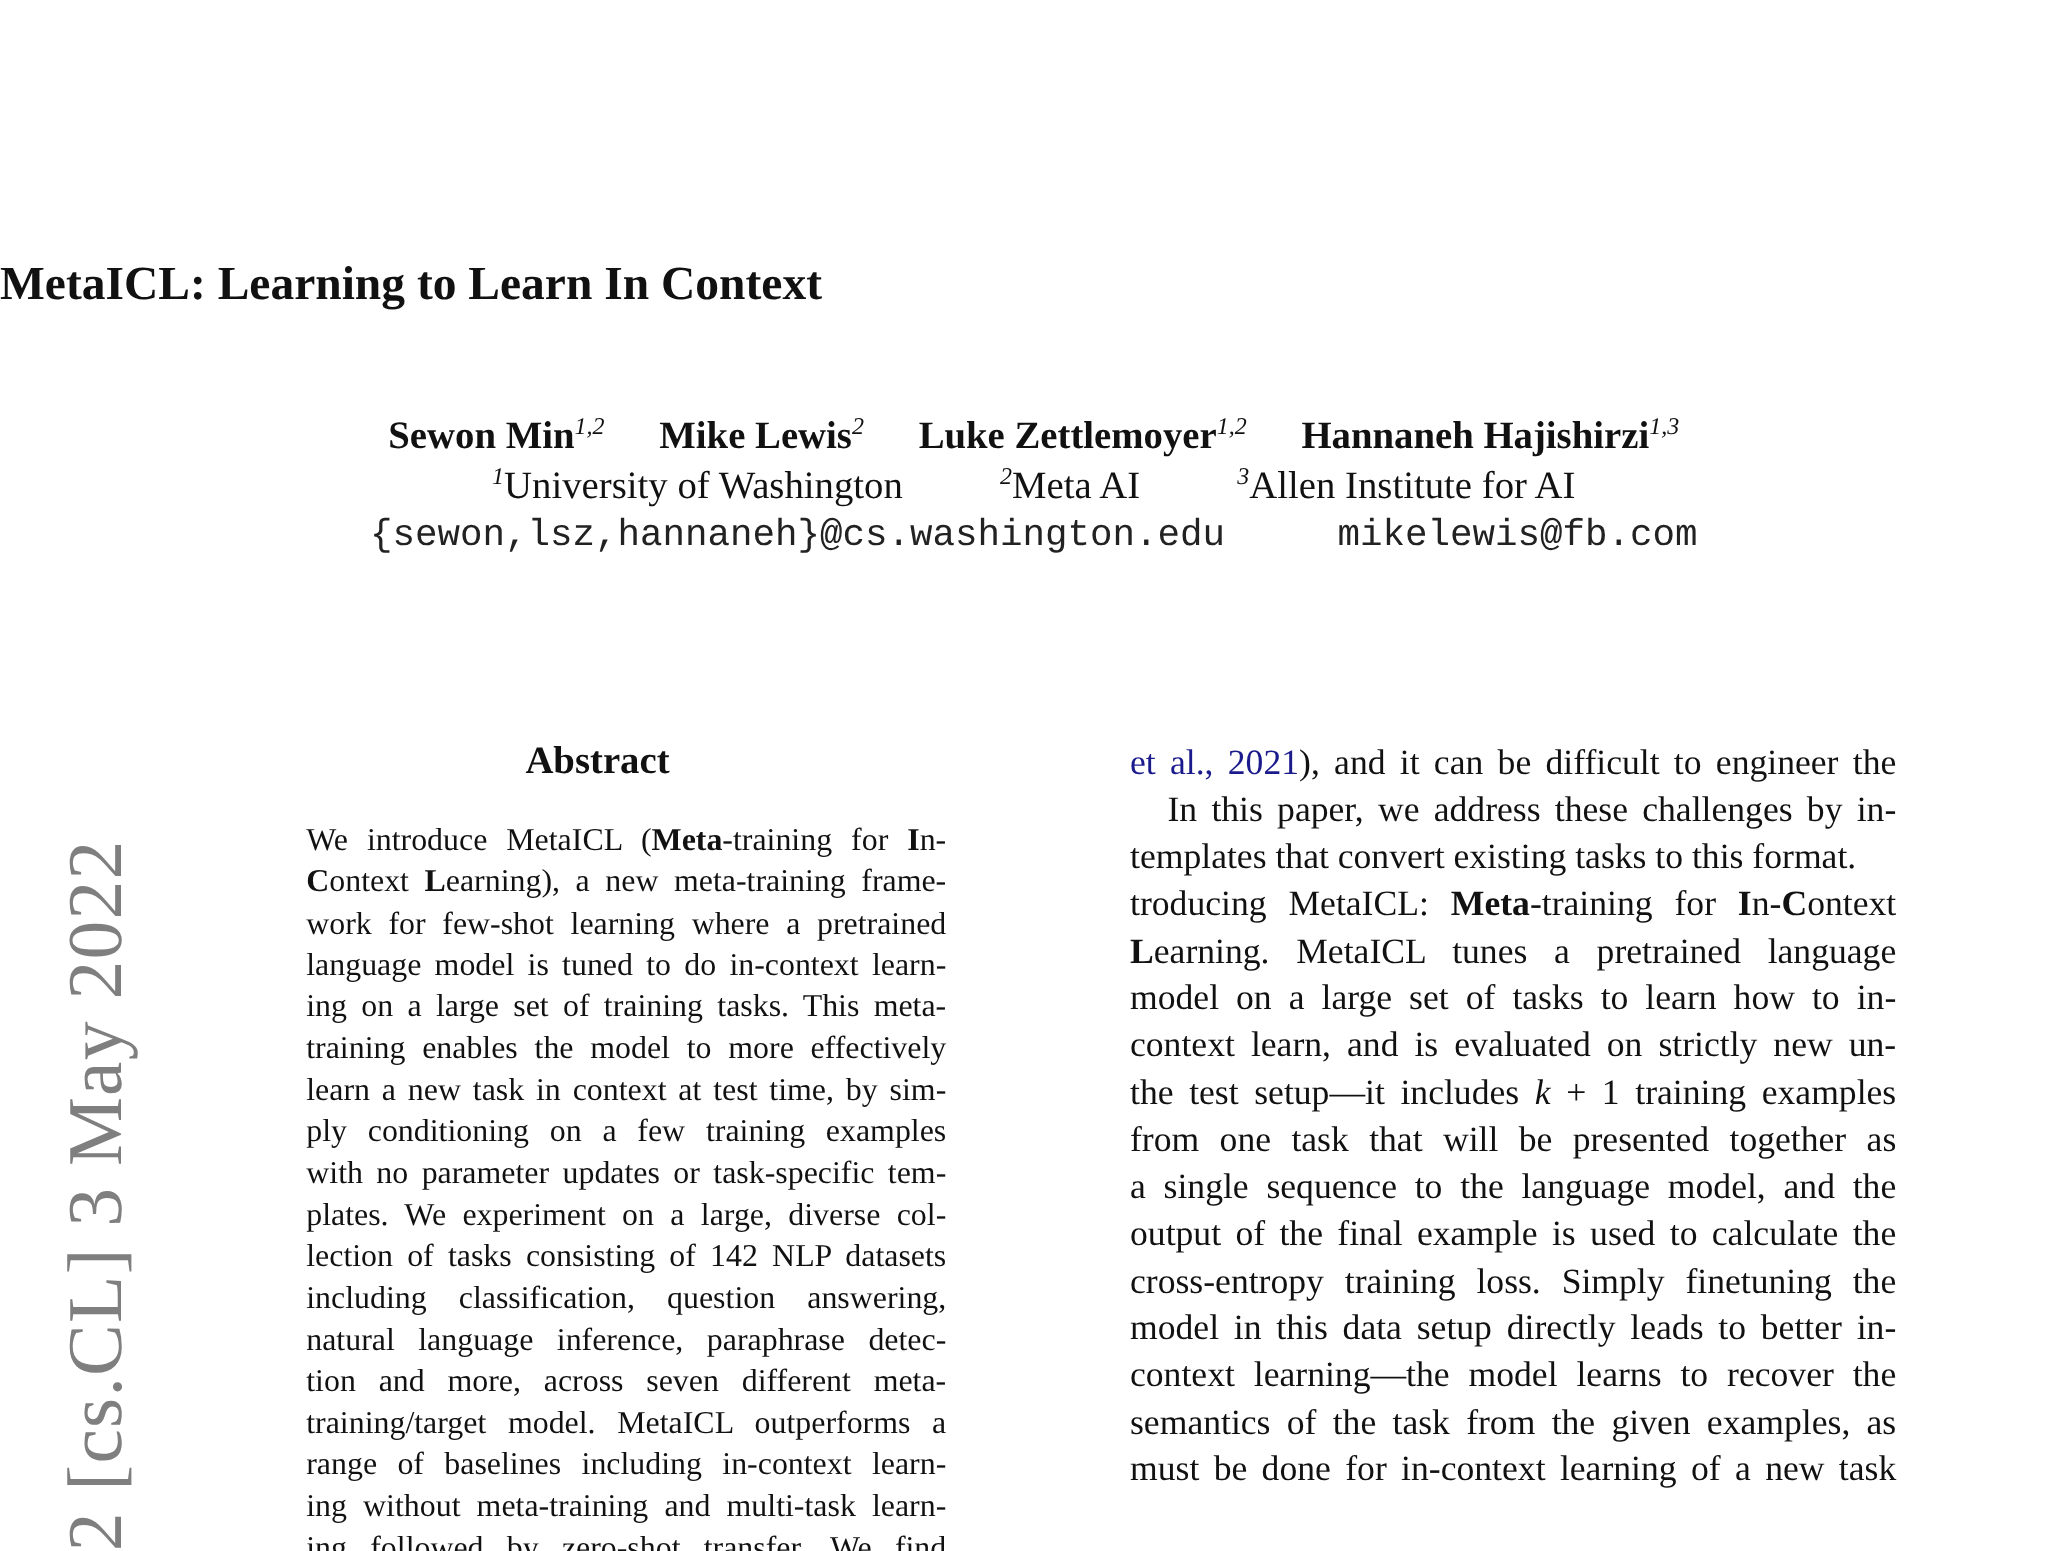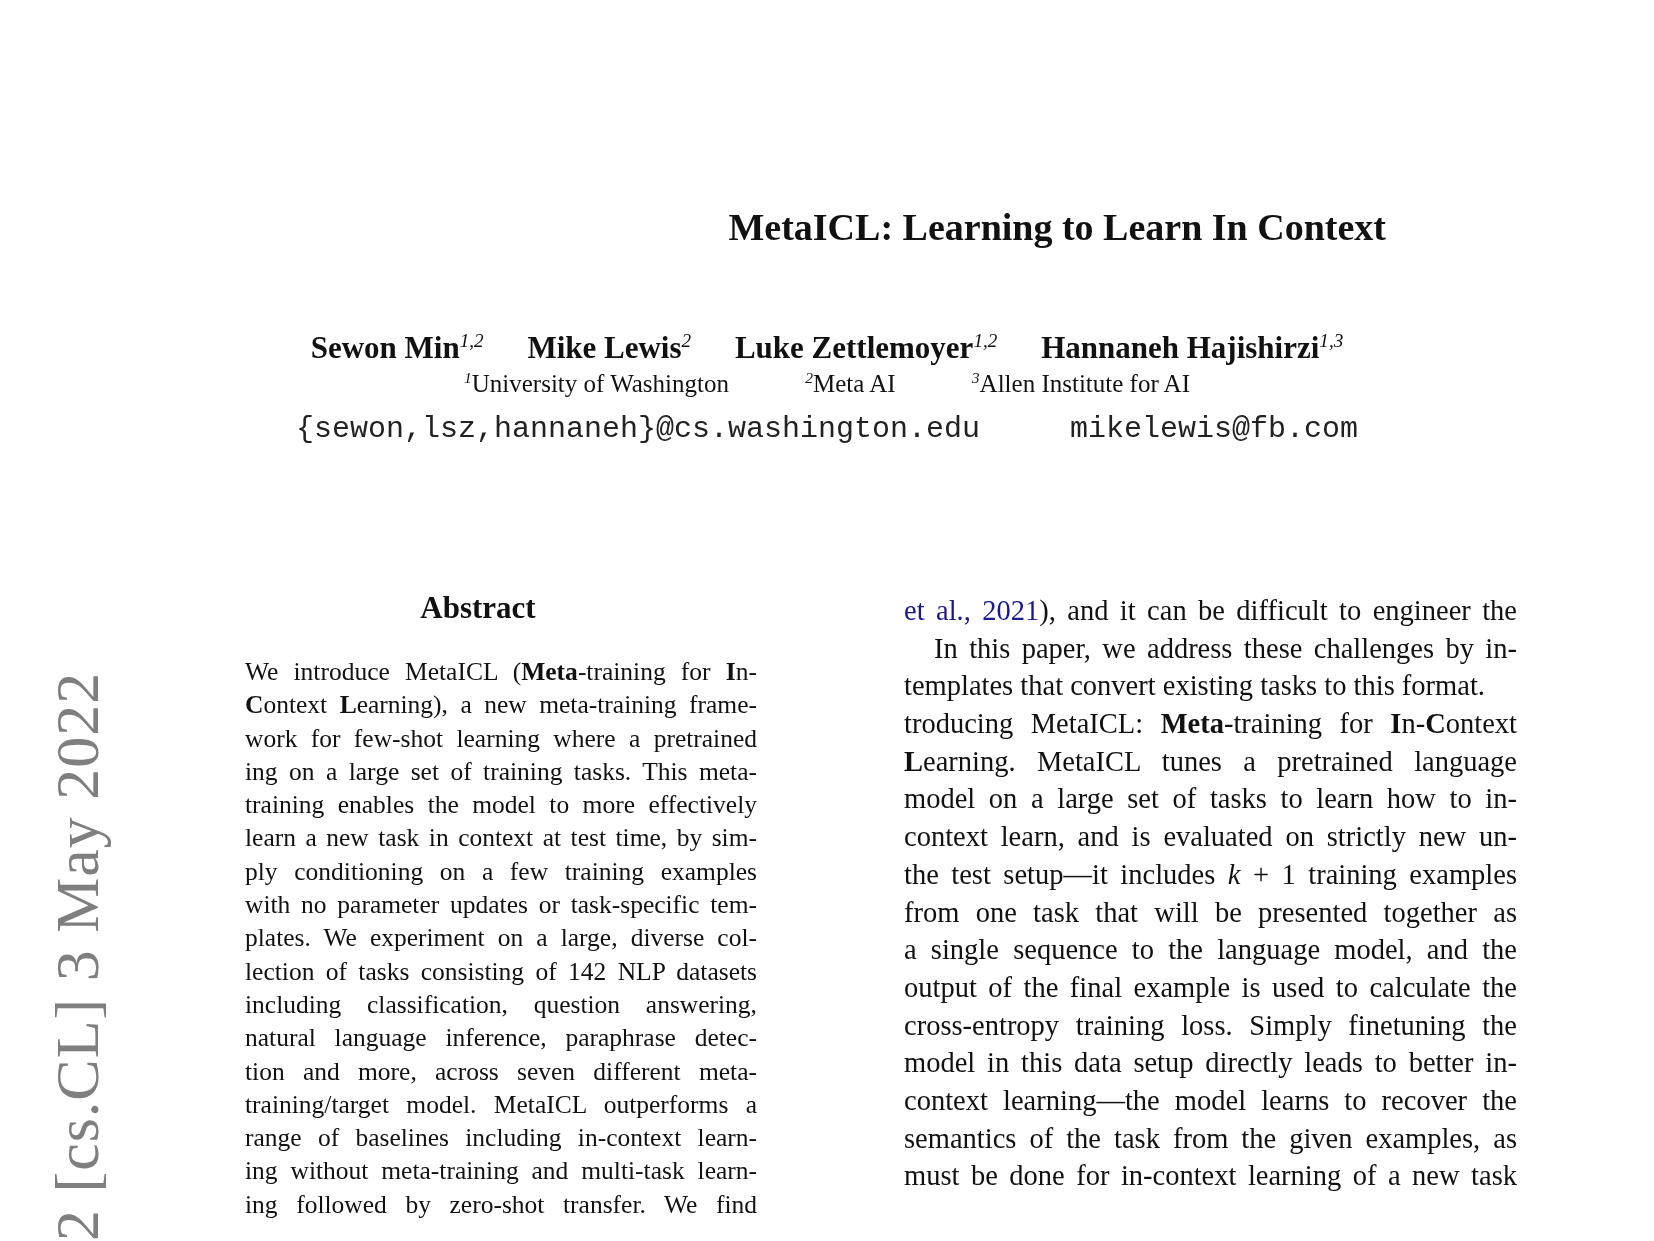--- a/index.html
+++ b/index.html
@@ -1,25 +1,25 @@
 <!DOCTYPE html>
 <html><head>
 <meta charset="utf-8">
 <style>
   html, body { margin:0; padding:0; background:#ffffff; }
   body { width:1654px; height:1241px; position:relative; overflow:hidden;
          font-family:"Liberation Serif", "DejaVu Serif", serif; color:#111; }
-  .title { position:absolute; left:0; width:1386px; top:205px; text-align:right;
+  .title { position:absolute; left:0; width:1386px; top:205px; text-align:left;
            font-weight:bold; font-size:38px; letter-spacing:0; }
   .authors { position:absolute; left:0; width:1654px; top:330px; text-align:center;
              font-weight:bold; font-size:31px; white-space:nowrap; }
   .authors .au { margin:0 18px; }
   sup { font-size:0.62em; font-weight:normal; vertical-align:0.55em; line-height:0;font-style:italic; }
   .affils { position:absolute; left:0; width:1654px; top:370px; text-align:center;
-            font-size:25px; white-space:nowrap; }
+            font-size:31px; white-space:nowrap; }
   .affils .af { margin:0 35px; }
   .emails { position:absolute; left:0; width:1654px; top:412px; text-align:center;
             font-family:"Liberation Mono", "DejaVu Sans Mono", monospace; font-size:30px;
             white-space:nowrap; color:#222; }
   .emails .em { margin:0 36px; }
   .stamp { position:absolute; left:42px; top:1241px; transform-origin:0 0;
            transform:rotate(-90deg); font-size:62px; color:#7f7f7f; white-space:nowrap;
            letter-spacing:1px; }
   .abstract-head { position:absolute; left:232px; width:492px; top:590px;
                    text-align:center; font-weight:bold; font-size:31px; }
@@ -60,20 +60,21 @@
   <span class="em">{sewon,lsz,hannaneh}@cs.washington.edu</span>
   <span class="em">mikelewis@fb.com</span>
 </div>
 
 <div class="abstract-head">Abstract</div>
 
 <div class="col col-left">
     <span class="line"><span>We introduce MetaICL (</span><b>Meta</b><span>-training for </span><b>I</b><span>n-</span></span>
     <span class="line"><b>C</b><span>ontext </span><b>L</b><span>earning), a new meta-training frame-</span></span>
     <span class="line"><span>work for few-shot learning where a pretrained</span></span>
+    <span class="line"><span>language model is tuned to do in-context learn-</span></span>
     <span class="line"><span>ing on a large set of training tasks. This meta-</span></span>
     <span class="line"><span>training enables the model to more effectively</span></span>
     <span class="line"><span>learn a new task in context at test time, by sim-</span></span>
     <span class="line"><span>ply conditioning on a few training examples</span></span>
     <span class="line"><span>with no parameter updates or task-specific tem-</span></span>
     <span class="line"><span>plates. We experiment on a large, diverse col-</span></span>
     <span class="line"><span>lection of tasks consisting of 142 NLP datasets</span></span>
     <span class="line"><span>including classification, question answering,</span></span>
     <span class="line"><span>natural language inference, paraphrase detec-</span></span>
     <span class="line"><span>tion and more, across seven different meta-</span></span>

